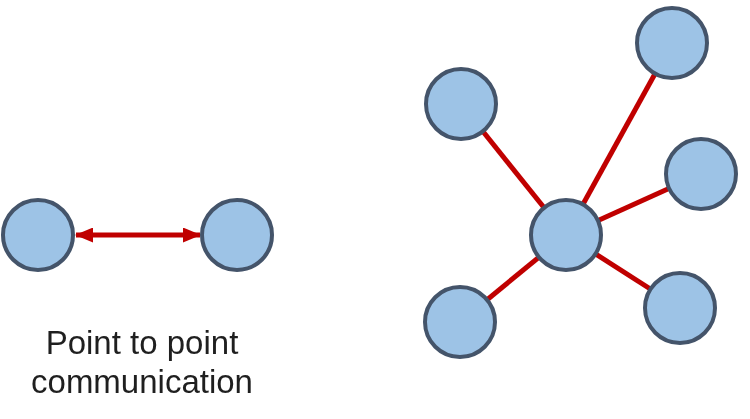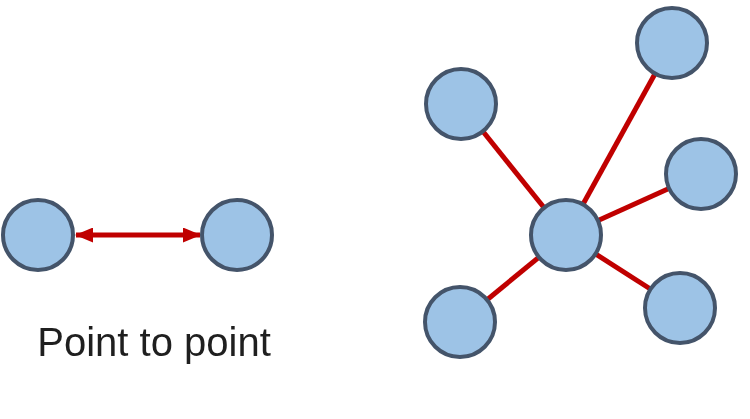--- a/index.html
+++ b/index.html
@@ -33,25 +33,24 @@
     stroke: var(--node-stroke, #44546A);
     stroke-width: var(--node-stroke-width, 4);
   }
   marker path {
     fill: var(--edge-color, #C00000);
   }
   .diagram-label {
     position: absolute;
     transform: translateX(-50%);
     text-align: center;
-    font-size: 40px;
+    font-size: 33px;
     line-height: 39px;
     color: var(--label-color, #1F1F1F);
     white-space: nowrap;
-    margin-left: 12px;
   }
 </style>
 </head>
 <body>
 
 <div class="canvas">
 
   <svg class="diagram" viewBox="0 0 750 419" xmlns="http://www.w3.org/2000/svg">
     <defs>
       <marker id="arrow-head" viewBox="0 0 18 15" markerWidth="18" markerHeight="15" refX="17" refY="7.5" orient="auto-start-reverse" markerUnits="userSpaceOnUse">
@@ -73,16 +72,17 @@
         <circle cx="461" cy="104" r="35" class="node"></circle>
         <circle cx="672" cy="43" r="35" class="node"></circle>
         <circle cx="701" cy="174" r="35" class="node"></circle>
         <circle cx="680" cy="308" r="35" class="node"></circle>
         <circle cx="460" cy="322" r="35" class="node"></circle>
       </g>
   </svg>
 
   <div class="diagram-label" id="label-0" style="left: 142px; top: 323px;">
     <div>Point to point</div>
+    <div>communication</div>
   </div>
 
 
 </div>
 
 </body></html>

